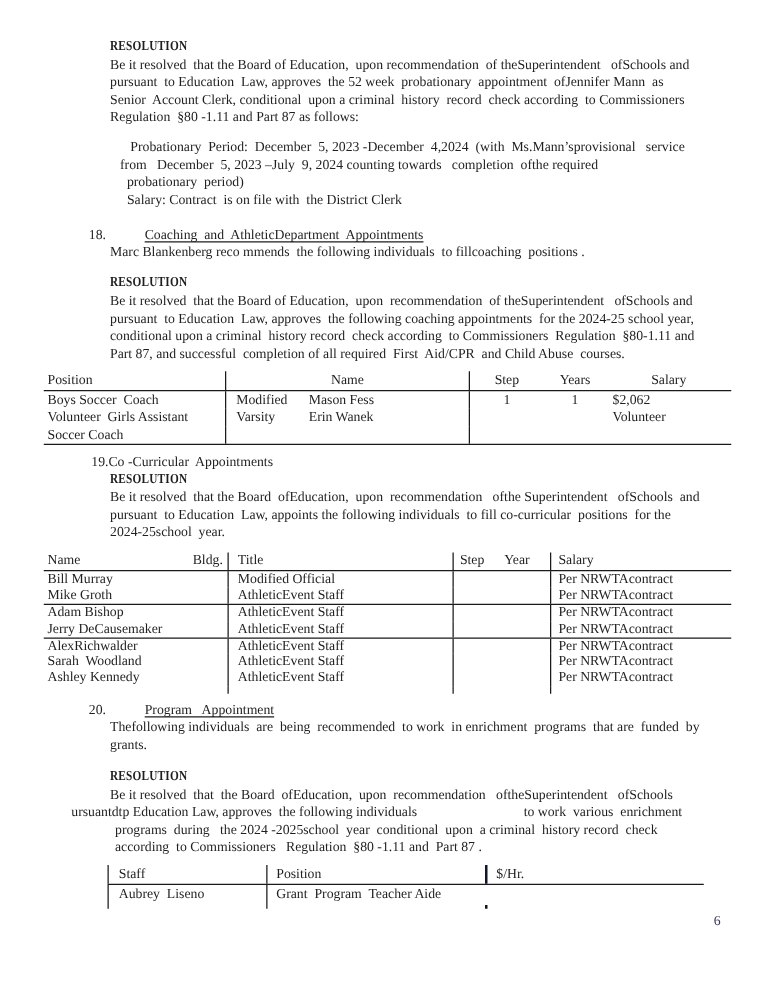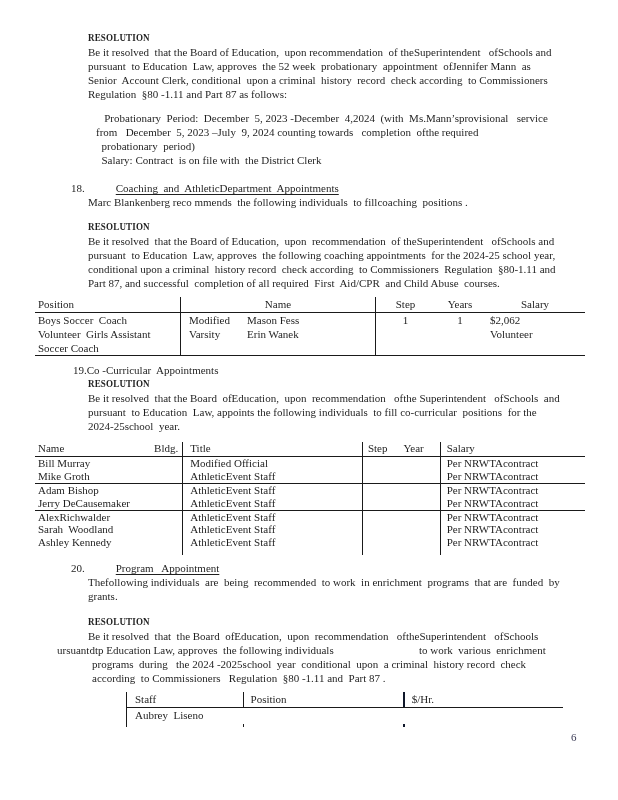--- a/index.html
+++ b/index.html
@@ -45,21 +45,21 @@
   .t2 .cb  { width:35px;  text-align:right; padding-right:4px; }
   .t2 .ct  { width:183px; padding-left:7px; border-left:1px solid #1a1a1a; }
   .t2 .cs  { width:32px;  padding-left:5px; border-left:1px solid #1a1a1a; }
   .t2 .cy  { width:37px;margin-left:10px; }
   .t2 .csa { width:148px; padding-left:6px; border-left:1px solid #1a1a1a; }
   .t2 .gdiv { border-top:1.5px solid #1a1a1a; }
   .t2 .spacer { height:6px; }
 
   
   .t3 { left:86px; top:692px; width:477px; }
-  .t3 .trow { height:16px;margin-left:40px; }
+  .t3 .trow { height:16px; }
   .t3 .thead { height:15px; border-bottom:1.5px solid #1a1a1a; }
   .t3 .c { line-height:14px; }
   .t3 .cst { width:127px; padding-left:8px; border-left:1px solid #1a1a1a; }
   .t3 .cpo { width:175px; padding-left:7px; border-left:1px solid #1a1a1a; }
   .t3 .cra { width:175px; padding-left:7px; border-left:2px solid #0f172a; }
   .t3 .spacer { height:3px; }
 
   
   .p20 { position:absolute; left:88px; top:629px; font-size:11px; line-height:14px; }
   .p20 .pline { white-space:pre; }
@@ -218,20 +218,21 @@
   </div>
 
   <div class="tbl t3">
     <div class="trow thead">
       <div class="c cst">Staff</div>
       <div class="c cpo">Position</div>
       <div class="c cra">$/Hr.</div>
     </div>
     <div class="trow">
       <div class="c cst">Aubrey  Liseno</div>
+      <div class="c cpo">Grant  Program  Teacher Aide</div>
     </div>
     <div class="trow spacer">
       <div class="c cst"></div>
       <div class="c cpo"></div>
       <div class="c cra"></div>
     </div>
   </div>
 
   <div class="pageno">6</div>
 

